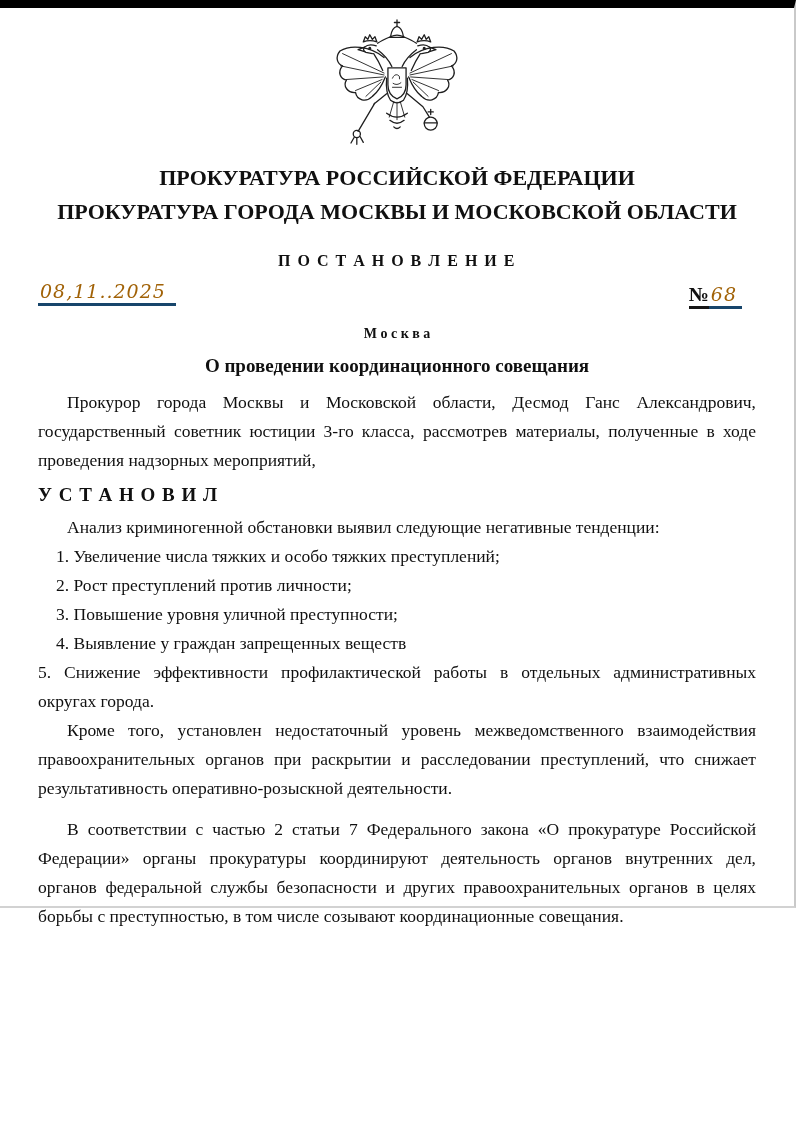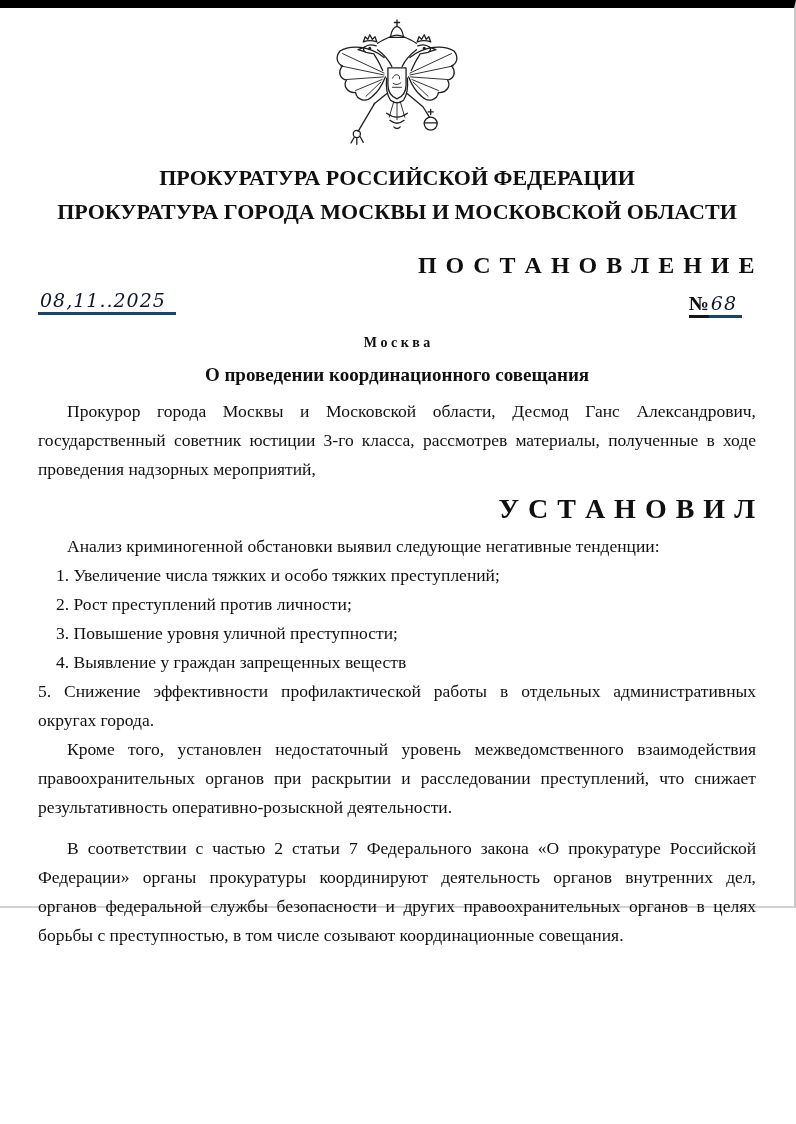--- a/index.html
+++ b/index.html
@@ -12,39 +12,39 @@
     border-top: 8px solid #000000;
     border-right: 2px solid #c9c9c9;
     border-bottom: 2px solid #d2d2d2;
     background: #ffffff;
   }
 
   .emblem { display: block; margin: 8px auto 0 auto; }
 
   .org { margin-top: 5px; text-align: center; font-weight: 700; font-size: 22px; line-height: 34px; }
 
-  .doc-title { margin-top: 23px; text-align: right; font-weight: 700; font-size: 24px; letter-spacing: 1.5px; }
+  .doc-title { margin-top: 23px; text-align: center; font-weight: 700; font-size: 16px; letter-spacing: 1.5px; }
 
   .date-row { display: flex; justify-content: space-between; align-items: flex-end; margin-top: 6px; height: 30px; }
   .script {
     font-family: "DejaVu Serif", serif; font-style: italic;
-    font-size: 19px; color: #0f172a; letter-spacing: 1px;
+    font-size: 19px; color: #a16207; letter-spacing: 1px;
   }
   .date-field { border-bottom: 3px solid #17456b; padding: 0 10px 1px 2px; }
   .number-field { margin-right: 14px; margin-left: 28px; }
   .number-sign { font-size: 20px; font-weight: 600; color: #111; border-bottom: 3px solid #161616; padding-bottom: 1px; }
   .number-value { border-bottom: 3px solid #17456b; padding: 0 5px 1px 2px; }
 
   .city { margin-top: 20px; text-align: center; font-weight: 700; font-size: 14px; }
   .subject { margin-top: 13px; text-align: center; font-weight: 700; font-size: 19px; }
 
   .para { font-size: 17.5px; line-height: 29px; text-align: justify; }
   .indent { text-indent: 29px; }
   .intro { margin-top: 11px; }
-  .section-heading { margin: 9px 0 7px 0; text-align: right; font-weight: 700; font-size: 28px; letter-spacing: 1px; }
+  .section-heading { margin: 9px 0 7px 0; text-align: left; font-weight: 700; font-size: 19px; letter-spacing: 1px; }
   .after-heading { margin-top: 4px; }
 
   .trend-list { padding-left: 18px; font-size: 17.5px; line-height: 29px; }
   .law-para { margin-top: 12px; }
 </style>
 </head>
 <body>
 
 <div class="page">
 

